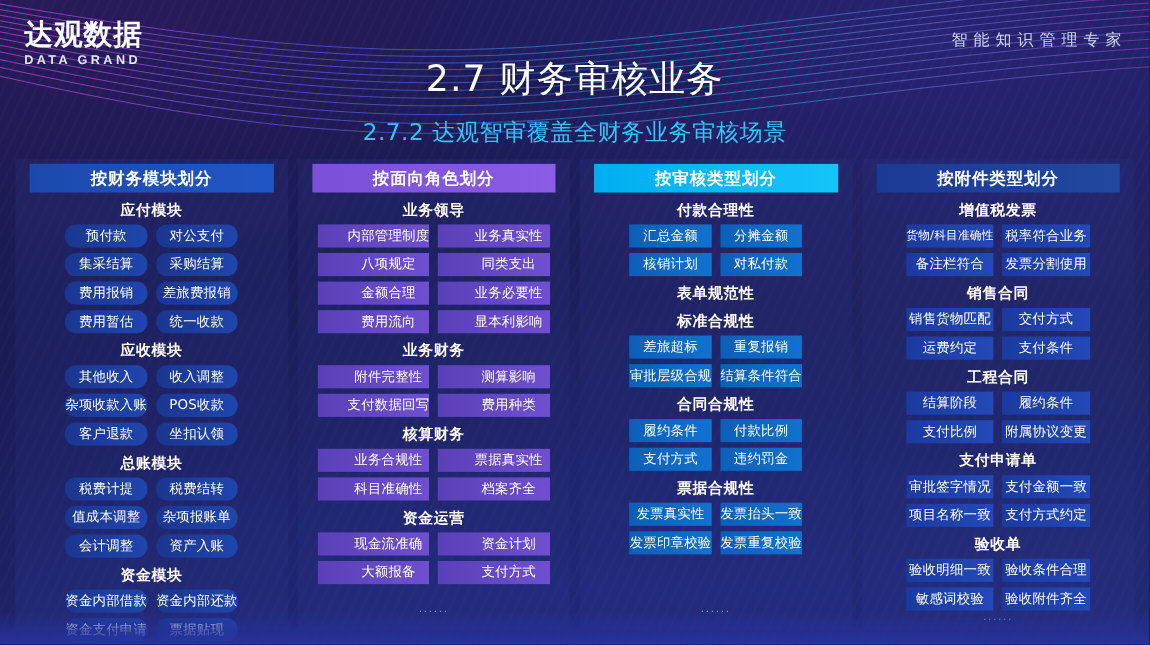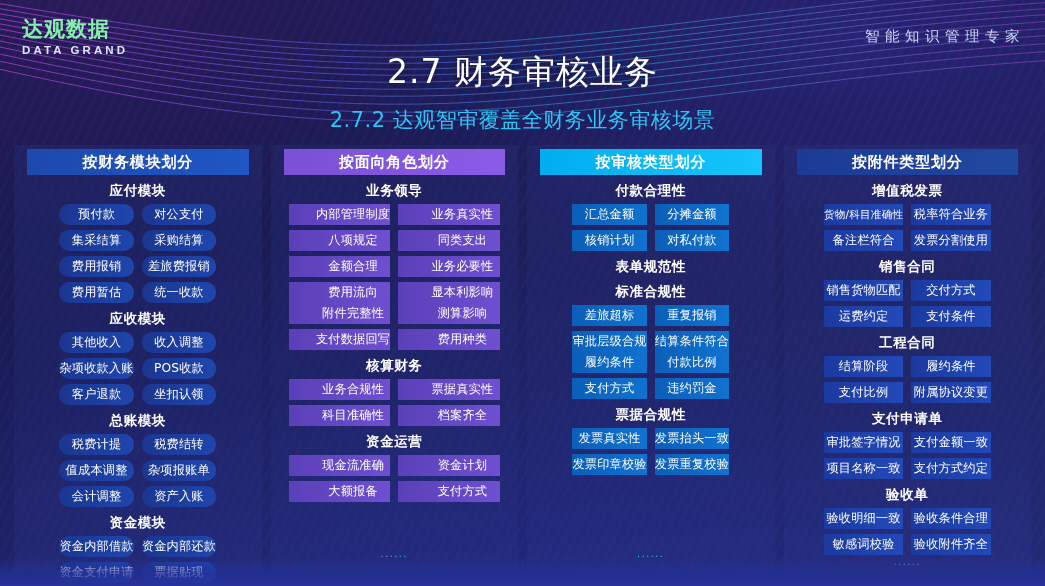--- a/index.html
+++ b/index.html
@@ -25,21 +25,21 @@
   }
   .bg-bottom {
     position:absolute; left:0; right:0; bottom:0; height:30px;
     background:linear-gradient(180deg, rgba(32,40,130,0) 0%, rgba(37,48,150,.75) 60%, rgba(40,52,160,.9) 100%);
   }
   
   .swoosh { position:absolute; left:0; top:0; width:1045px; height:150px; }
   
   .logo { position:absolute; left:22px; top:18px; width:130px; }
   .logo-cn {
-    font-size:21px; font-weight:bold; color:#86efac; letter-spacing:1px;
+    font-size:26px; font-weight:bold; color:#ffffff; letter-spacing:1px;
     line-height:1.05; font-family:Liberation Serif, serif;
   }
   .logo-en {
     font-size:11.5px; color:#dfe6ff; letter-spacing:3.1px; margin-top:4px; font-weight:bold;
   }
   .tagline {
     position:absolute; right:20px; top:27px;
     font-size:14.5px; color:#cfd9f5; letter-spacing:5.5px;
     font-family:"DejaVu Sans","Liberation Sans",sans-serif;
   }
@@ -200,20 +200,21 @@
         <div class="grid">
           <div class="pill">内部管理制度</div>
           <div class="pill">业务真实性</div>
           <div class="pill">八项规定</div>
           <div class="pill">同类支出</div>
           <div class="pill">金额合理</div>
           <div class="pill">业务必要性</div>
           <div class="pill">费用流向</div>
           <div class="pill">显本利影响</div>
         </div>
+        <div class="sec-title">业务财务</div>
         <div class="grid">
           <div class="pill">附件完整性</div>
           <div class="pill">测算影响</div>
           <div class="pill">支付数据回写</div>
           <div class="pill">费用种类</div>
         </div>
         <div class="sec-title">核算财务</div>
         <div class="grid">
           <div class="pill">业务合规性</div>
           <div class="pill">票据真实性</div>
@@ -241,20 +242,21 @@
           <div class="pill">对私付款</div>
         </div>
         <div class="sec-title">表单规范性</div>
         <div class="sec-title">标准合规性</div>
         <div class="grid">
           <div class="pill">差旅超标</div>
           <div class="pill">重复报销</div>
           <div class="pill">审批层级合规</div>
           <div class="pill">结算条件符合</div>
         </div>
+        <div class="sec-title">合同合规性</div>
         <div class="grid">
           <div class="pill">履约条件</div>
           <div class="pill">付款比例</div>
           <div class="pill">支付方式</div>
           <div class="pill">违约罚金</div>
         </div>
         <div class="sec-title">票据合规性</div>
         <div class="grid">
           <div class="pill">发票真实性</div>
           <div class="pill">发票抬头一致</div>

